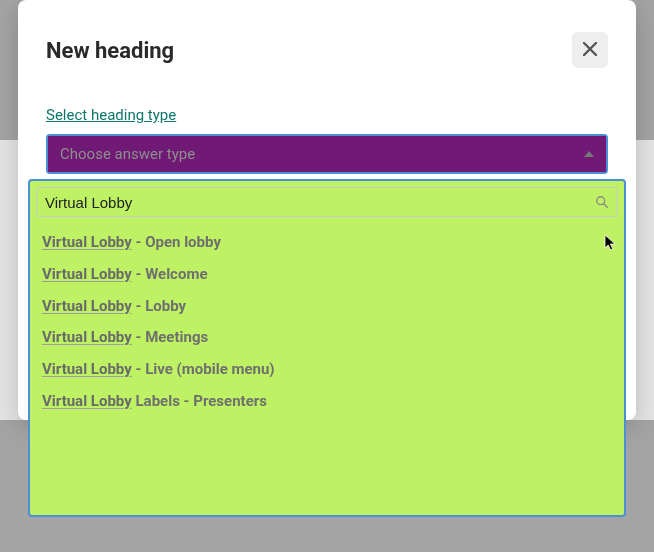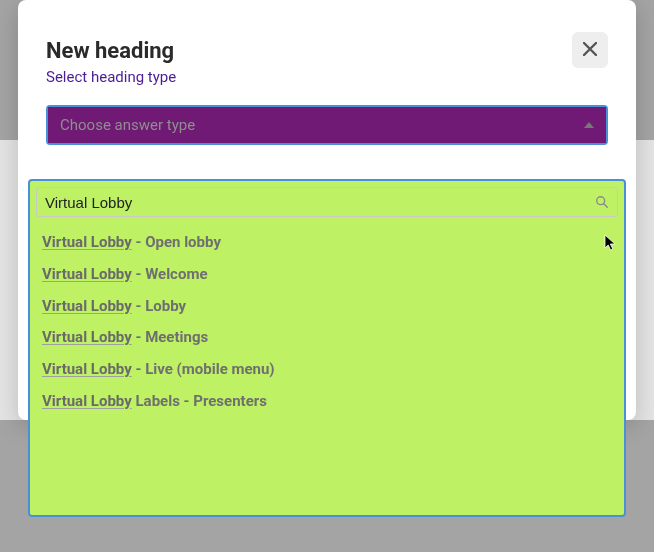--- a/index.html
+++ b/index.html
@@ -25,20 +25,21 @@
     height: 420px;
     background: #fff;
     border-radius: 8px;
     box-shadow: 0 6px 24px rgba(0,0,0,0.18);
     padding: 32px 28px 0 28px;
   }
   .modal-header {
     display: flex;
     justify-content: space-between;
     align-items: center;
+    margin-bottom: 38px;
   }
   .modal-title {
     font-size: 22px;
     font-weight: 700;
     color: #2a2a2a;
   }
   .close-btn {
     width: 36px;
     height: 36px;
     border-radius: 6px;
@@ -47,22 +48,23 @@
     display: flex;
     align-items: center;
     justify-content: center;
     cursor: pointer;
     color: #555;
   }
   .close-btn svg { width: 14px; height: 14px; }
 
   .field-label {
     font-size: 15px;
-    color: #4c1d95;
-    margin-bottom: 19px;
+    color: #0f766e;
+    margin-bottom: 10px;
+    text-decoration: underline;
   }
 
   .select-wrap {
     border: 2px solid #4a90d9;
     border-radius: 4px;
   }
   .select-header {
     height: 36px;
     padding: 0 12px;
     display: flex;

